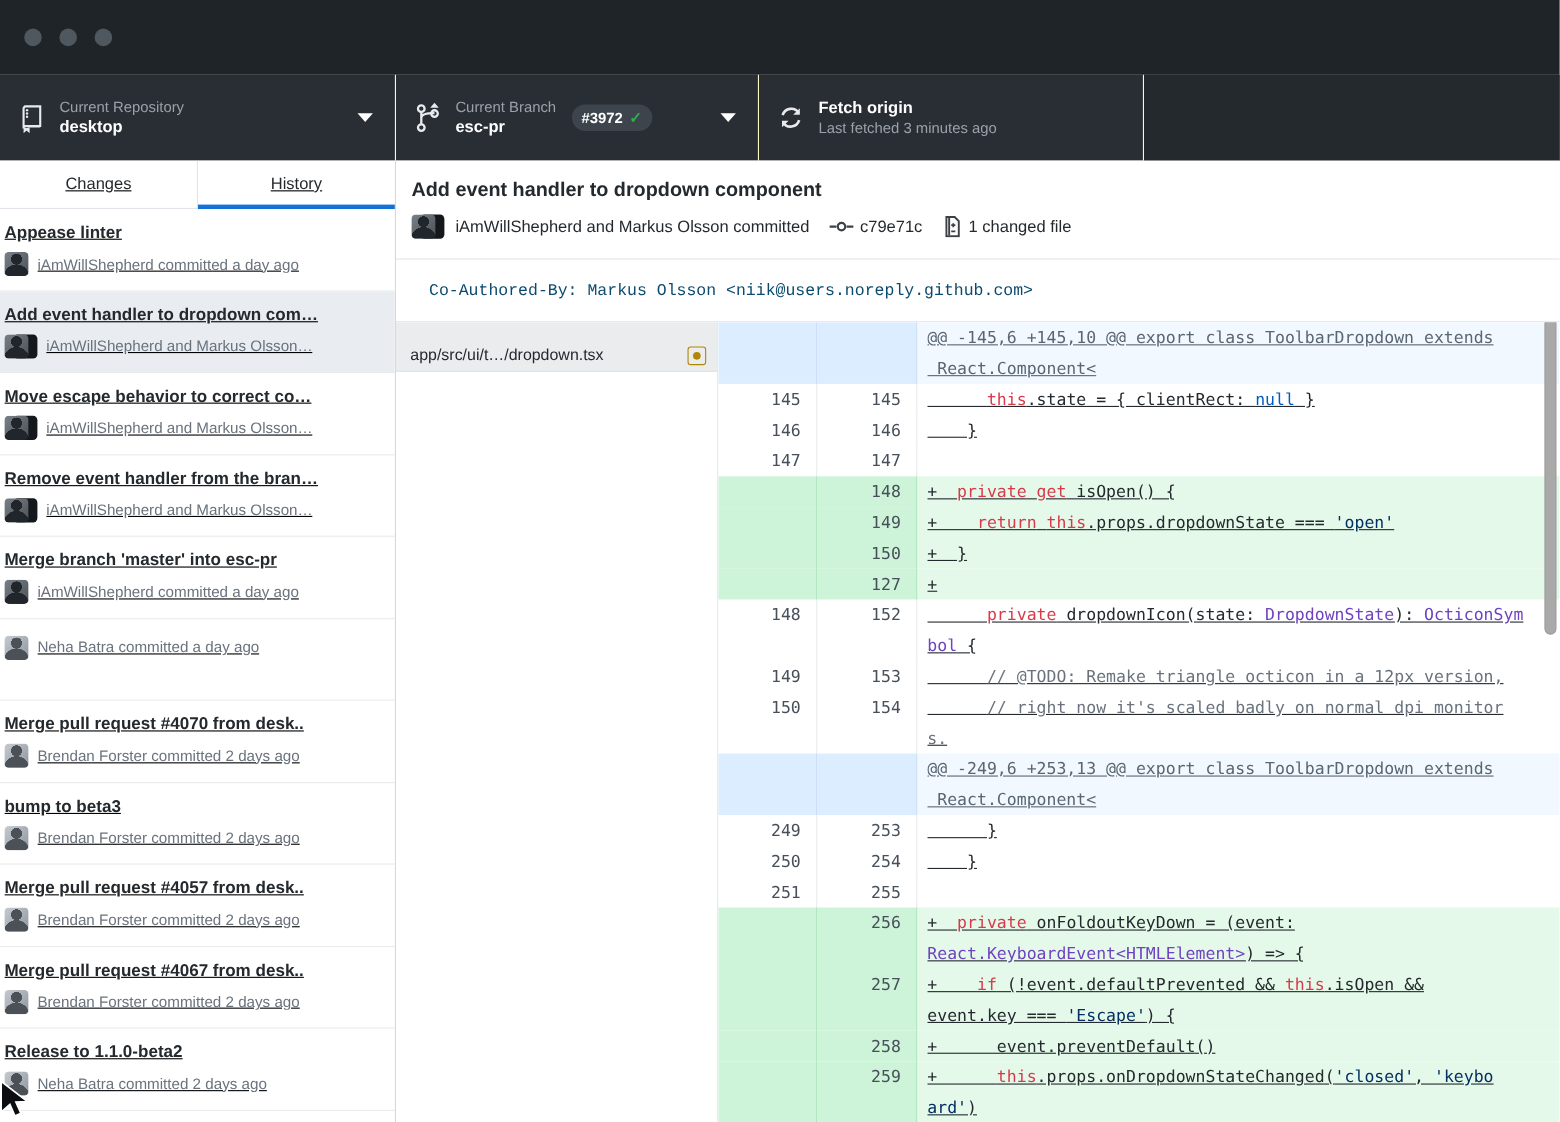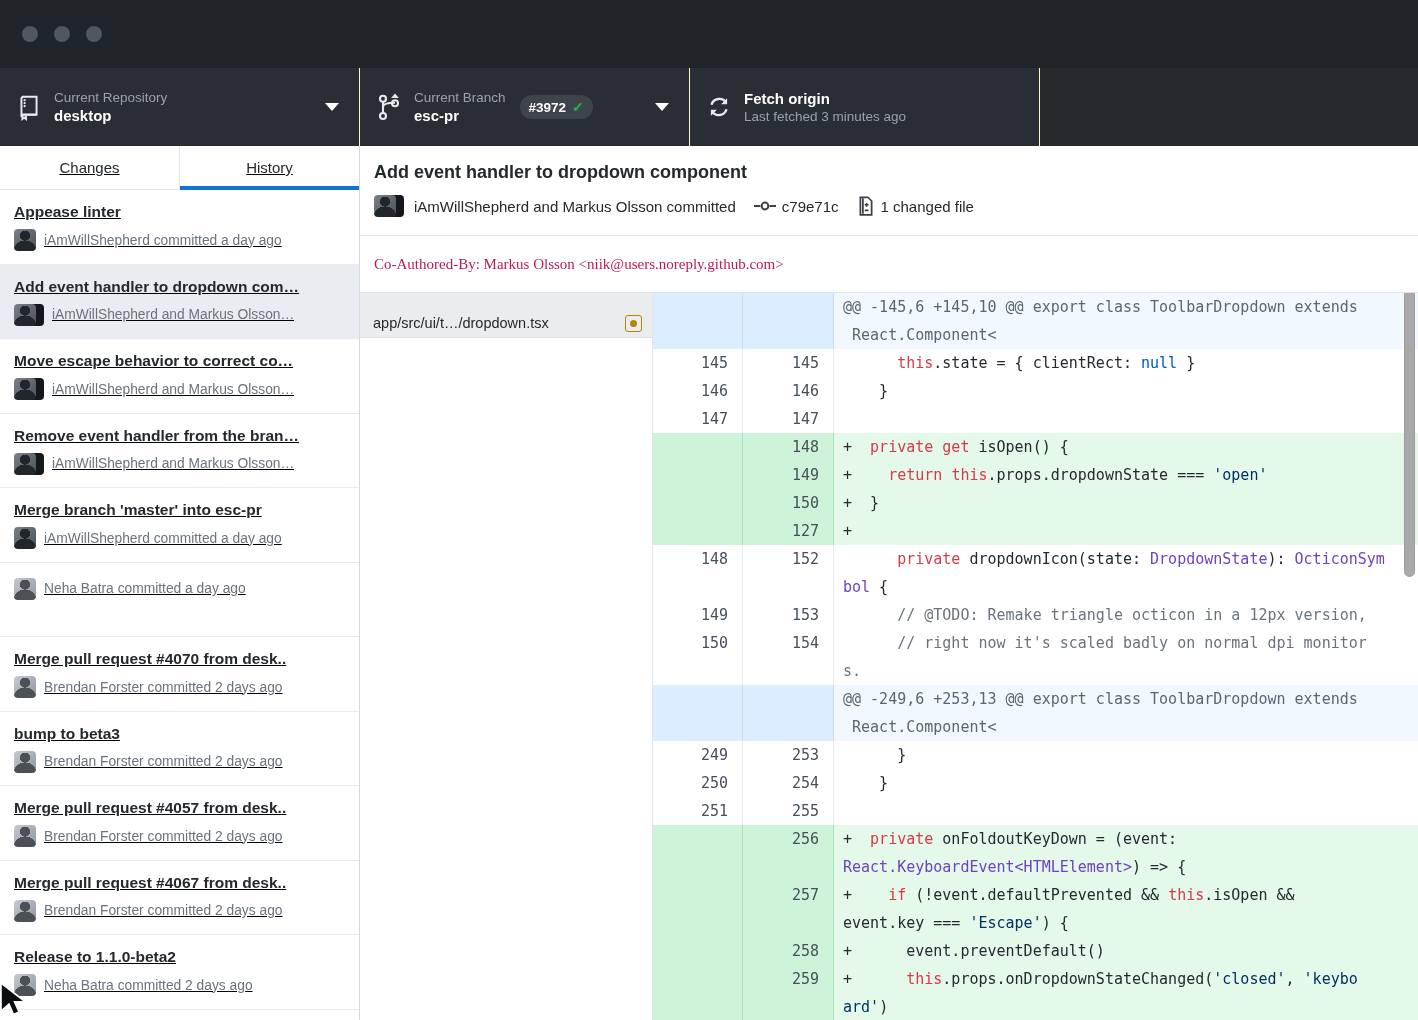--- a/index.html
+++ b/index.html
@@ -34,21 +34,21 @@
 
   
   .left { position:absolute; left:0; top:146px; width:360px; height:874px; background:#fff;
           border-right:1px solid #d6d9dd; overflow:hidden;text-decoration:underline; }
   .tabbar { display:flex; height:44px; border-bottom:1px solid #e1e4e8; }
   .tab { flex:1; display:flex; align-items:center; justify-content:center; font-size:15px;
          color:#24292e; position:relative; cursor:pointer; }
   .tab + .tab { border-left:1px solid #e1e4e8; }
   .tab.active::after { content:""; position:absolute; left:0; right:0; bottom:-1px; height:4px; background:#1272d7; }
   .commit-list { height:830px; overflow:hidden; }
-  .commit { height:74.5px; padding:9px 12px 0 14px; border-bottom:1px solid #e8eaed; cursor:pointer; }
+  .commit { height:74.5px; padding:9px 12px 0 4px; border-bottom:1px solid #e8eaed; cursor:pointer; }
   .commit.selected { background:#e9edf2; }
   .c-title { font-size:15.5px; font-weight:bold; color:#24292e; white-space:nowrap; overflow:hidden; line-height:22px; margin-top:2px; }
   .c-meta { display:flex; align-items:center; margin-top:6px; }
   .c-meta .txt { font-size:13.8px; color:#6a737d; margin-left:8px; white-space:nowrap; overflow:hidden; }
   .avatar { width:22px; height:22px; border-radius:4px; flex:none;
             background:radial-gradient(circle at 50% 30%, #4b5157 0 26%, transparent 27%),
                        radial-gradient(circle at 50% 105%, #4b5157 0 45%, transparent 46%),
                        linear-gradient(135deg,#c6cbd1,#8d949c); }
   .avatar.dark { background:radial-gradient(circle at 50% 30%, #20262b 0 26%, transparent 27%),
                  radial-gradient(circle at 50% 105%, #20262b 0 45%, transparent 46%),
@@ -58,40 +58,40 @@
   .av-pair .a2 { position:absolute; left:8px; top:0; z-index:1; border-radius:4px; width:22px; height:22px; background:#14181c; }
 
   
   .rhead { position:absolute; left:360px; top:146px; width:1058px; height:90px; background:#fff; border-bottom:1px solid #e1e4e8; }
   .r-title { font-size:18px; font-weight:bold; color:#24292e; margin:16px 0 0 14px; }
   .r-meta { display:flex; align-items:center; margin:12px 0 0 14px; font-size:15px; color:#24292e; }
   .r-meta .sep { width:18px; }
   .meta-ic { display:flex; align-items:center; margin:0 6px 0 0; }
   .coauthor { position:absolute; left:360px; top:237px; width:1058px; height:56px; background:#fff;
               border-bottom:1px solid #e1e4e8; display:flex; align-items:center; }
-  .coauthor .mono { font-family:Liberation Serif, serif; font-size:15px; color:#be185d; margin-left:14px; }
+  .coauthor .mono { font-family:Liberation Mono, monospace; font-size:15px; color:#0c4a6e; margin-left:30px; }
 
   
   .content { position:absolute; left:360px; top:293px; width:1058px; height:727px; display:flex; }
   .file-panel { width:293px; border-right:1px solid #e1e4e8; background:#fff; }
   .file-row { height:45px; background:#eaecee; border-bottom:1px solid #dfe2e5; display:flex; align-items:center;
               padding:16px 10px 0 13px; cursor:pointer; }
   .file-path { font-size:14.5px; color:#24292e; white-space:nowrap; overflow:hidden; flex:1; }
   .mod-icon { width:17px; height:17px; border:1.5px solid #b08800; border-radius:3px; flex:none; position:relative; margin-left:8px; }
   .mod-icon::after { content:""; position:absolute; left:50%; top:50%; width:7px; height:7px; margin:-3.5px 0 0 -3.5px;
                      border-radius:50%; background:#b08800; }
 
   .diff { flex:1; position:relative; overflow:hidden; background:#fff;
           font-family:"DejaVu Sans Mono", monospace; font-size:15px; color:#24292e; }
   .drow { display:flex; }
   .g { width:90px; flex:none; text-align:right; padding-right:14px; line-height:28px; color:#47505a;
        border-right:1px solid #e8eaed; overflow:hidden; }
   .g.n { width:91px; }
   .code { flex:1; padding-left:9px; min-width:0; }
-  .vline { white-space:pre; height:28px; line-height:28px; overflow:hidden; }
+  .vline { white-space:pre; height:28px; line-height:28px; overflow:hidden;text-decoration:underline; }
   .drow.hunk .g { background:#dbedff; border-right-color:#c8ddf5; }
   .drow.hunk .code { background:#f1f8ff; color:#5a6672; }
   .drow.add .g { background:#cdf4d8; border-right-color:#a9e3b8; }
   .drow.add .code { background:#e4f9ea; }
   .tk-r { color:#d73a49; } .tk-b { color:#005cc5; } .tk-p { color:#6f42c1; }
   .tk-s { color:#032f62; } .tk-c { color:#6a737d; }
 
   .scroll-thumb { position:absolute; right:3px; top:-4px; width:11px; height:288px;
                   background:#a9a9a9; border:1px solid #9b9b9b; border-radius:6px; }
 

